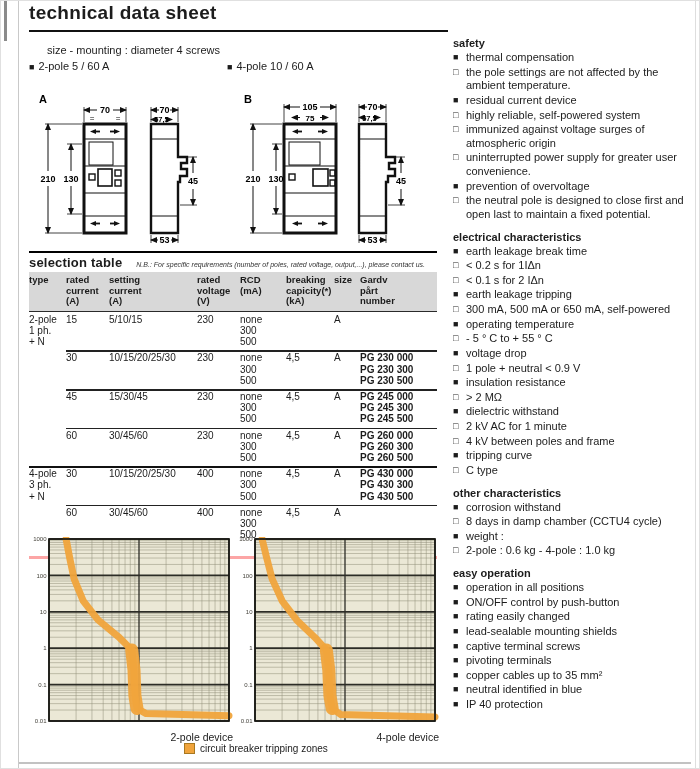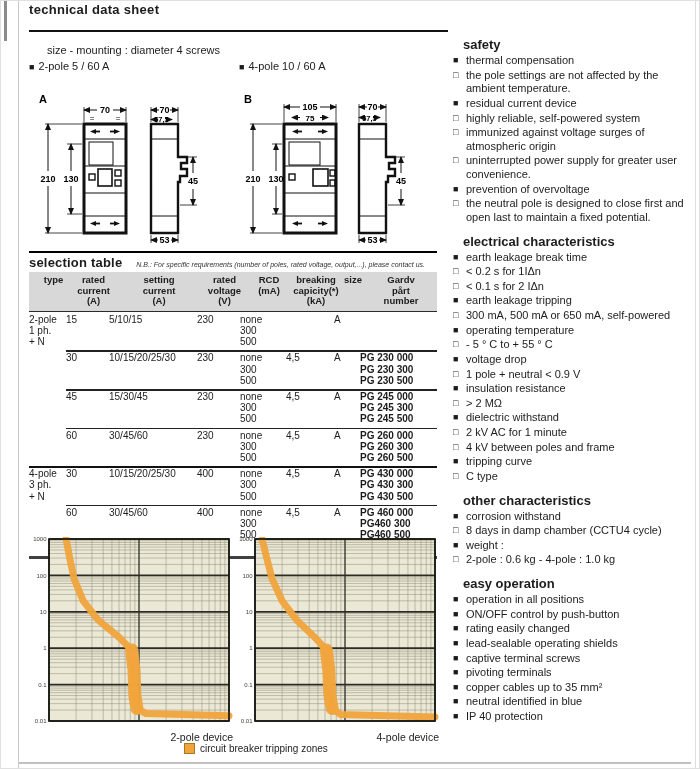--- a/index.html
+++ b/index.html
@@ -7,57 +7,57 @@
     position:relative;width:700px;height:769px;overflow:hidden;
     background:#ffffff;color:#1c1c1c;
     font-family:"Liberation Sans","DejaVu Sans",sans-serif;
     border:1px solid #e0e0e0;box-sizing:border-box;
   }
   .scan-edge-left{position:absolute;left:17px;top:0;width:1px;height:769px;background:#c9c9c9;}
   .scan-edge-left2{position:absolute;left:3px;top:0;width:3px;height:40px;background:#8a8a8a;}
   .scan-edge-bottom{position:absolute;left:18px;top:761px;width:672px;height:2px;background:#c2c2c2;}
   .scan-edge-right{position:absolute;right:3px;top:0;width:1px;height:769px;background:#dedede;}
 
-  .title{position:absolute;left:28px;top:1px;font-size:13px;font-weight:bold;letter-spacing:0.3px;}
+  .title{position:absolute;left:28px;top:1px;font-size:19px;font-weight:bold;letter-spacing:0.3px;}
   .title-rule{position:absolute;left:28px;top:29px;width:419px;height:2px;background:#111;}
 
   .mount-head{position:absolute;left:28px;top:43px;font-size:11px;font-weight:normal;margin-left:18px;}
   .mount-opt{position:absolute;top:59px;font-size:11px;}
   .mount-opt .sq{font-size:9px;margin-right:4px;}
-  .opt-a{left:28px;text-align:right;} .opt-b{left:238px;text-align:right;}
+  .opt-a{left:28px;text-align:right;} .opt-b{left:226px;text-align:right;}
 
   .diagrams{position:absolute;left:28px;top:80px;width:410px;height:167px;}
 
   
-  .sel-table{position:absolute;left:28px;top:250px;width:408px;border-top:2.5px solid #000;border-bottom:3px solid #404040;}
+  .sel-table{position:absolute;left:28px;top:250px;width:408px;border-top:2.5px solid #000;border-bottom:3px solid #fca5a5;}
   .t-headline{display:flex;align-items:baseline;padding:2px 0 2px 0;}
   .t-headline .h{font-size:13px;font-weight:bold;letter-spacing:0.2px;}
   .t-headline .nb{font-size:7px;font-style:italic;color:#333;margin-left:14px;}
   .t-header{display:grid;grid-template-columns:37px 43px 88px 43px 46px 48px 26px 1fr;
-    background:#d8d8d8;padding:3px 0 4px 7px;border-bottom:1.5px solid #2a2a2a;text-align:center;}
+    background:#d8d8d8;padding:3px 0 4px 0;border-bottom:1.5px solid #2a2a2a;}
   .t-header .hcell{font-size:9.5px;font-weight:bold;line-height:1.12;white-space:pre-line;padding-right:2px;}
   .t-body .grp{display:grid;grid-template-columns:37px 43px 88px 43px 46px 48px 26px 1fr;
     padding:2px 0 3px 0;position:relative;}
   .t-body .grp .c{font-size:10px;line-height:1.12;white-space:pre-line;padding-right:2px;}
   .t-body .grp .lines div{font-size:10px;line-height:1.12;}
   .t-body .grp .parts div{font-size:10px;line-height:1.12;font-weight:bold;}
   .sep-partial{position:absolute;left:37px;right:0;top:0;height:1.5px;background:#222;}
   .sep-full{position:absolute;left:0;right:0;top:0;height:2px;background:#111;}
   .t-footnote{font-size:7.5px;text-align:right;padding:1px 56px 3px 0;color:#222;}
 
   
   .charts{position:absolute;left:28px;top:536px;width:412px;}
   .chart-block{display:inline-block;vertical-align:top;width:204px;margin-right:2px;}
   .chart-caption{font-size:10.5px;text-align:right;margin-top:2px;color:#1c1c1c;}
   .legend{position:absolute;left:120px;top:206px;display:flex;align-items:center;font-size:10px;margin-left:35px;}
   .legend .swatch{width:9px;height:9px;margin-right:5px;border:1px solid #a87820;}
 
   
   .sidebar{position:absolute;left:452px;top:36px;width:243px;}
-  .sb-title{font-size:13px;font-weight:bold;margin:9px 0 2px 10px;}
+  .sb-title{font-size:11px;font-weight:bold;margin:9px 0 2px 0;}
   .sb-section:first-child .sb-title{margin-top:0;}
   .sb-item{display:flex;font-size:11px;line-height:1.24;margin-bottom:1px;}
   .sb-item .mk{width:13px;flex:none;font-size:9px;line-height:1.5;}
   .sb-item .tx{flex:1;}
 </style>
 </head>
 <body>
 
 <div class="page">
   <div class="scan-edge-left"></div>
@@ -342,25 +342,20 @@
           <div class="c">60</div>
           <div class="c">30/45/60</div>
           <div class="c">400</div>
           <div class="lines">
             <div>none</div>
             <div>300</div>
             <div>500</div>
           </div>
           <div class="c">4,5</div>
           <div class="c">A</div>
-          <div class="parts">
-            <div>PG 460 000</div>
-            <div>PG460 300</div>
-            <div>PG460 500</div>
-          </div>
         </div>
       </div>
     <div class="t-footnote">(*) to IEC 1009 and 898</div>
   </div>
 
   <div class="charts">
     <div class="chart-block">
       <svg id="chart-0" width="204" height="188">
           <rect x="20" y="2" width="180" height="182" fill="#ebe8d6"></rect>
           <line x1="47.09269960975831" y1="2" x2="47.09269960975831" y2="184" stroke="#8f8c76" stroke-width="0.5"></line>
@@ -656,21 +651,21 @@
         <div class="sb-item">
           <span class="mk">■</span>
           <span class="tx">ON/OFF control by push-button</span>
         </div>
         <div class="sb-item">
           <span class="mk">■</span>
           <span class="tx">rating easily changed</span>
         </div>
         <div class="sb-item">
           <span class="mk">■</span>
-          <span class="tx">lead-sealable operating shields</span>
+          <span class="tx">lead-sealable mounting shields</span>
         </div>
         <div class="sb-item">
           <span class="mk">■</span>
           <span class="tx">captive terminal screws</span>
         </div>
         <div class="sb-item">
           <span class="mk">■</span>
           <span class="tx">pivoting terminals</span>
         </div>
         <div class="sb-item">

